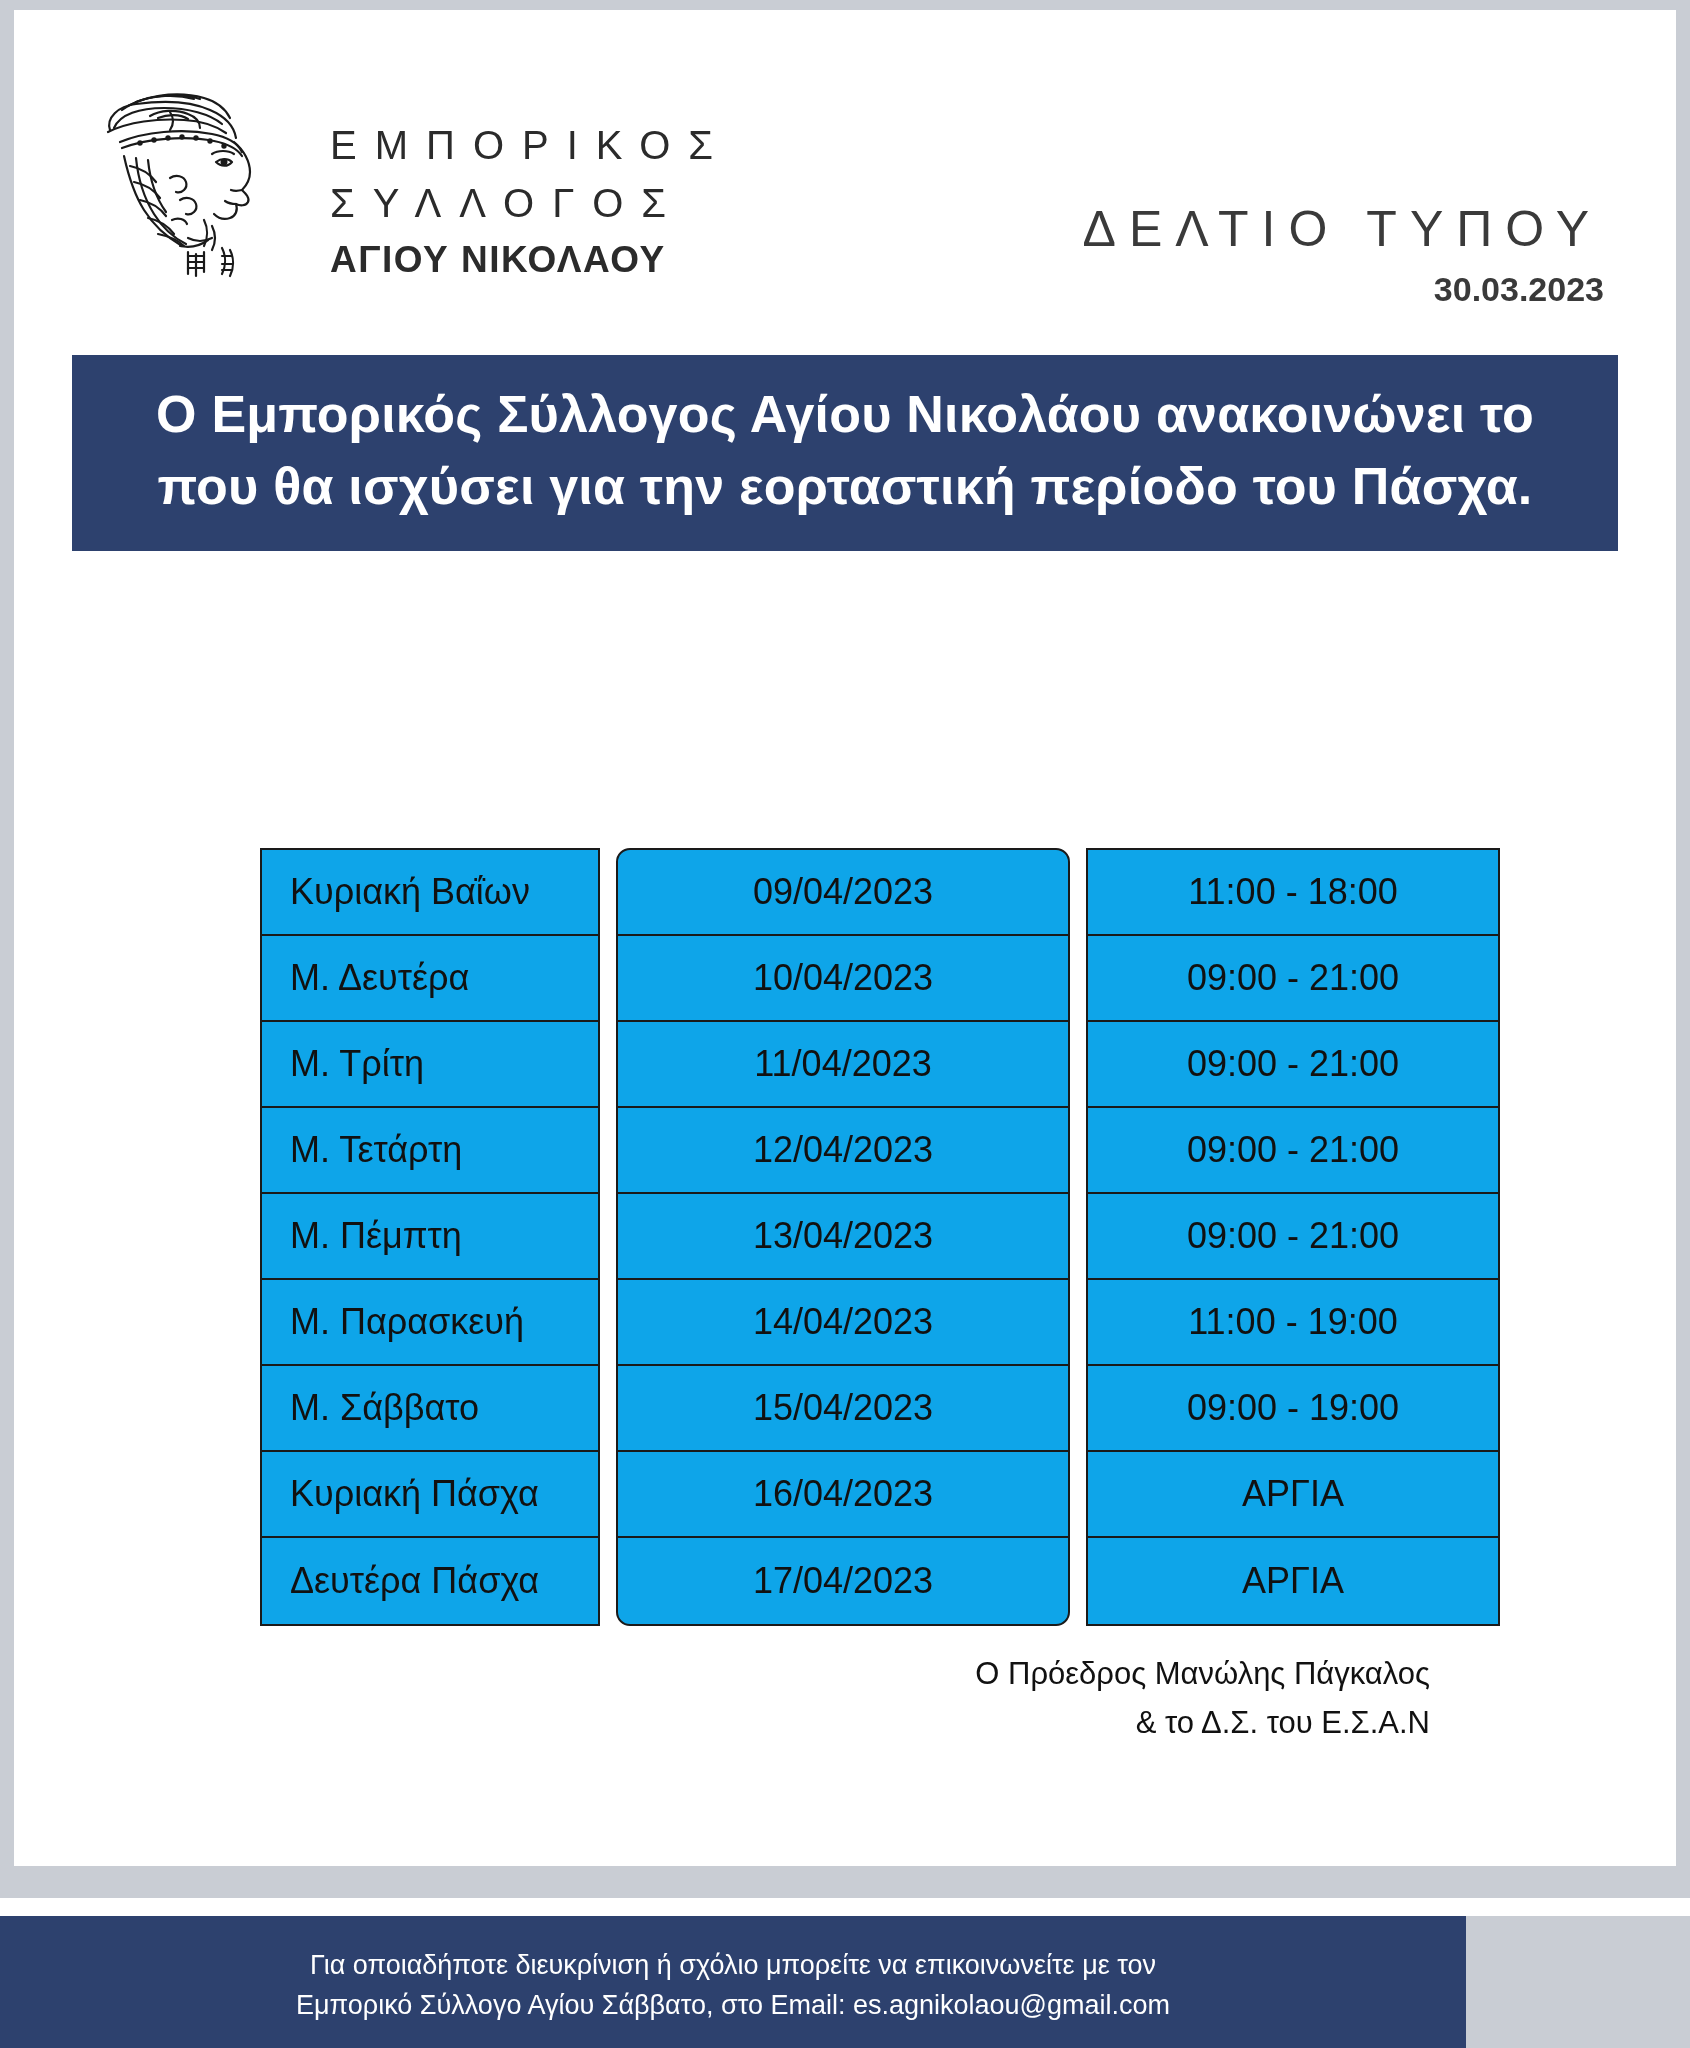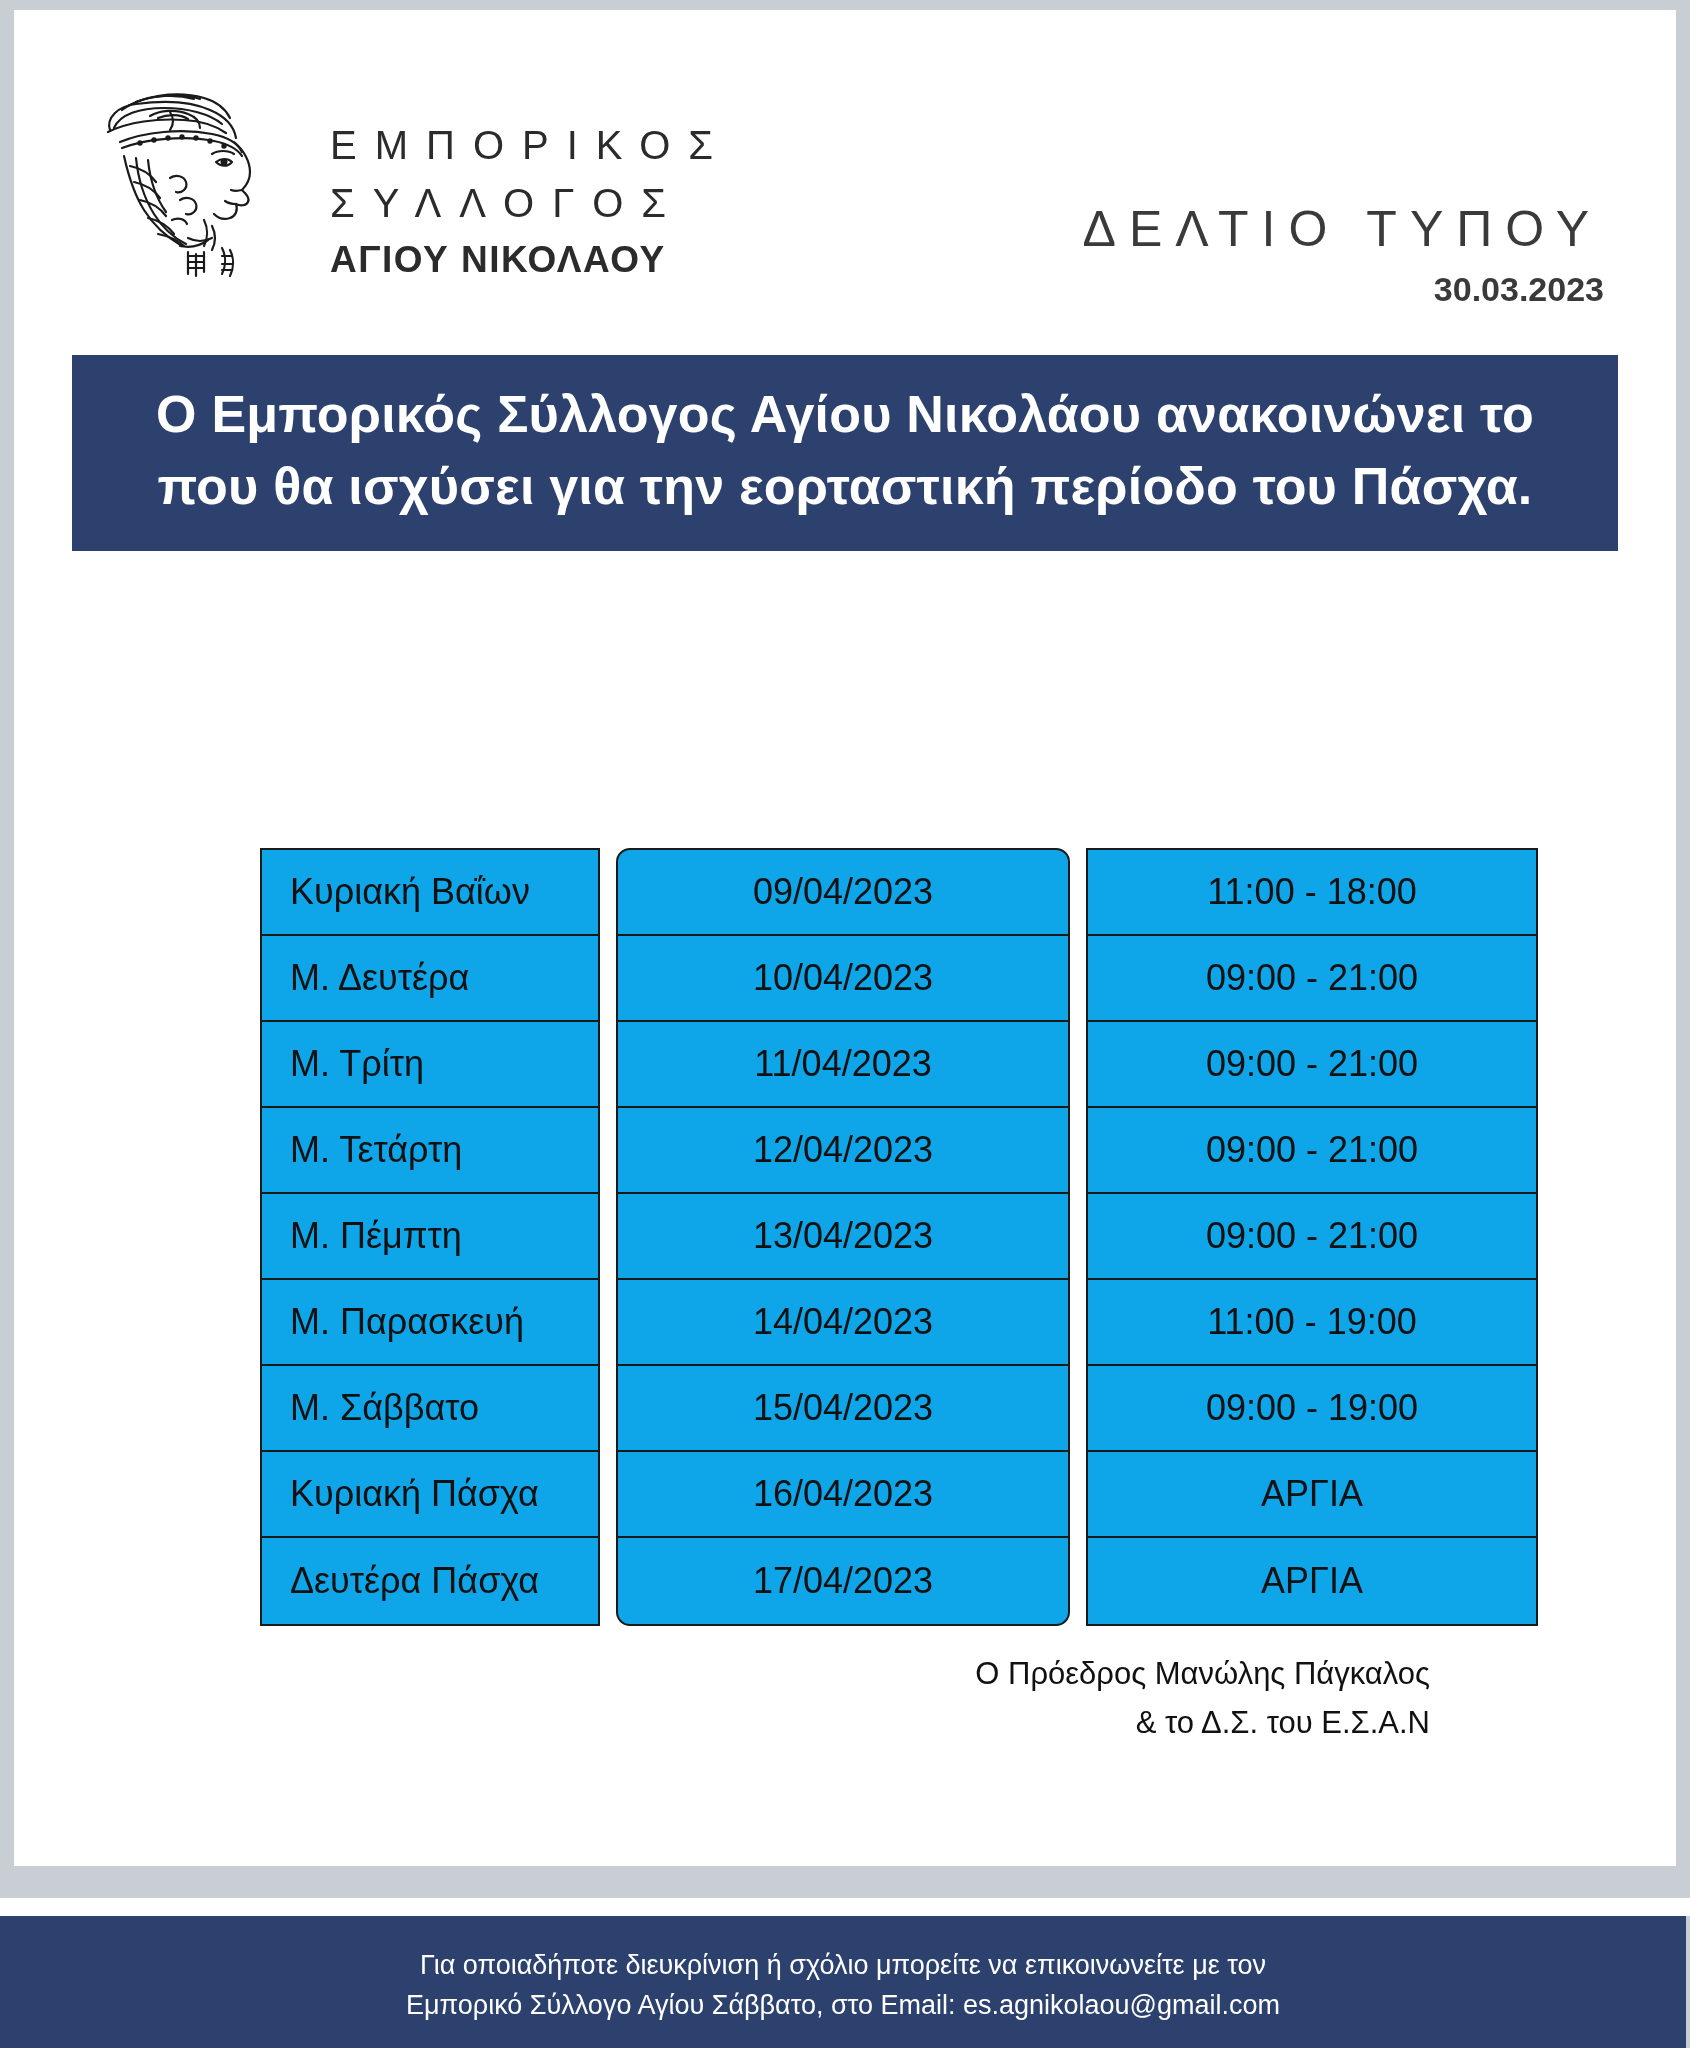--- a/index.html
+++ b/index.html
@@ -142,21 +142,21 @@
     gap: 16px;
     align-items: flex-start;
   }
   .col {
     border: 2px solid #1a1a1a;
     box-sizing: border-box;
     background: #0ea5e9;
   }
   .col-day   { width: 340px; }
   .col-date  { width: 454px; border-radius: 14px; }
-  .col-hours { width: 452px; }
+  .col-hours { width: 414px; }
 
   .cell {
     height: 86px;
     display: flex;
     align-items: center;
     border-bottom: 2px solid #1a1a1a;
     box-sizing: border-box;
     font-size: 36px;
     color: #111;
     white-space: nowrap;
@@ -204,21 +204,21 @@
     width: 1690px;
     height: 18px;
     background: #ffffff;
   }
 
   
   .footer {
     position: absolute;
     left: 0;
     top: 1916px;
-    width: 1686px;
+    width: 1466px;
     height: 132px;
     background: #2d416e;
     color: #ffffff;
     display: flex;
     flex-direction: column;
     align-items: center;
     justify-content: center;
     box-sizing: border-box;
     padding-top: 6px;
     text-align: right;

